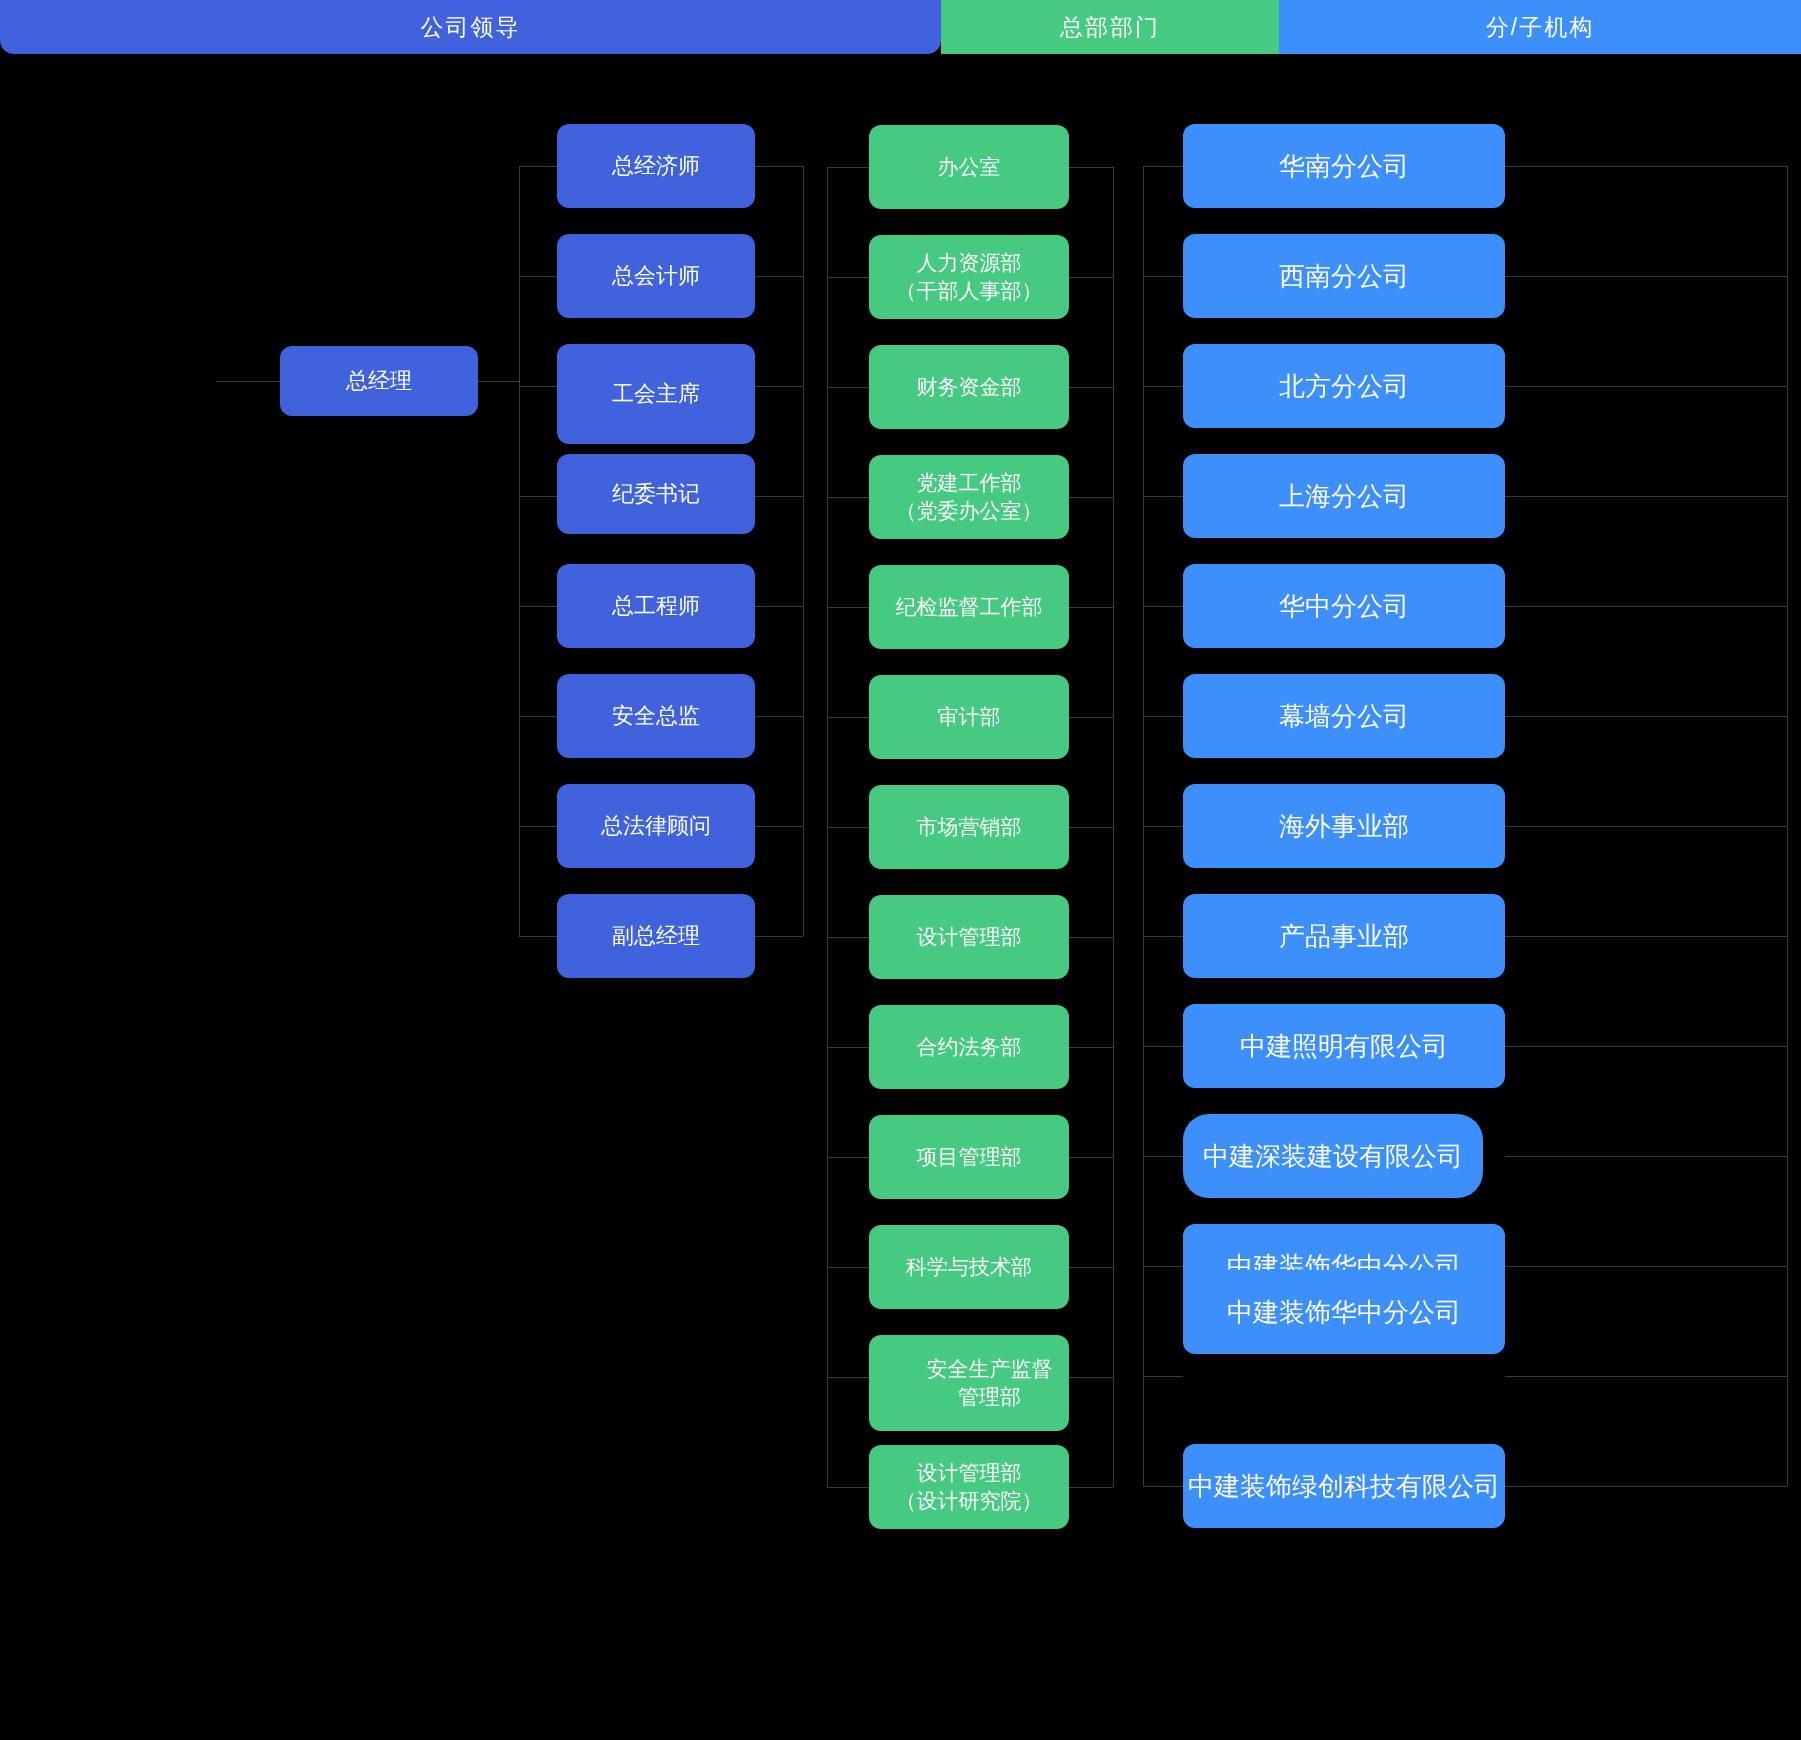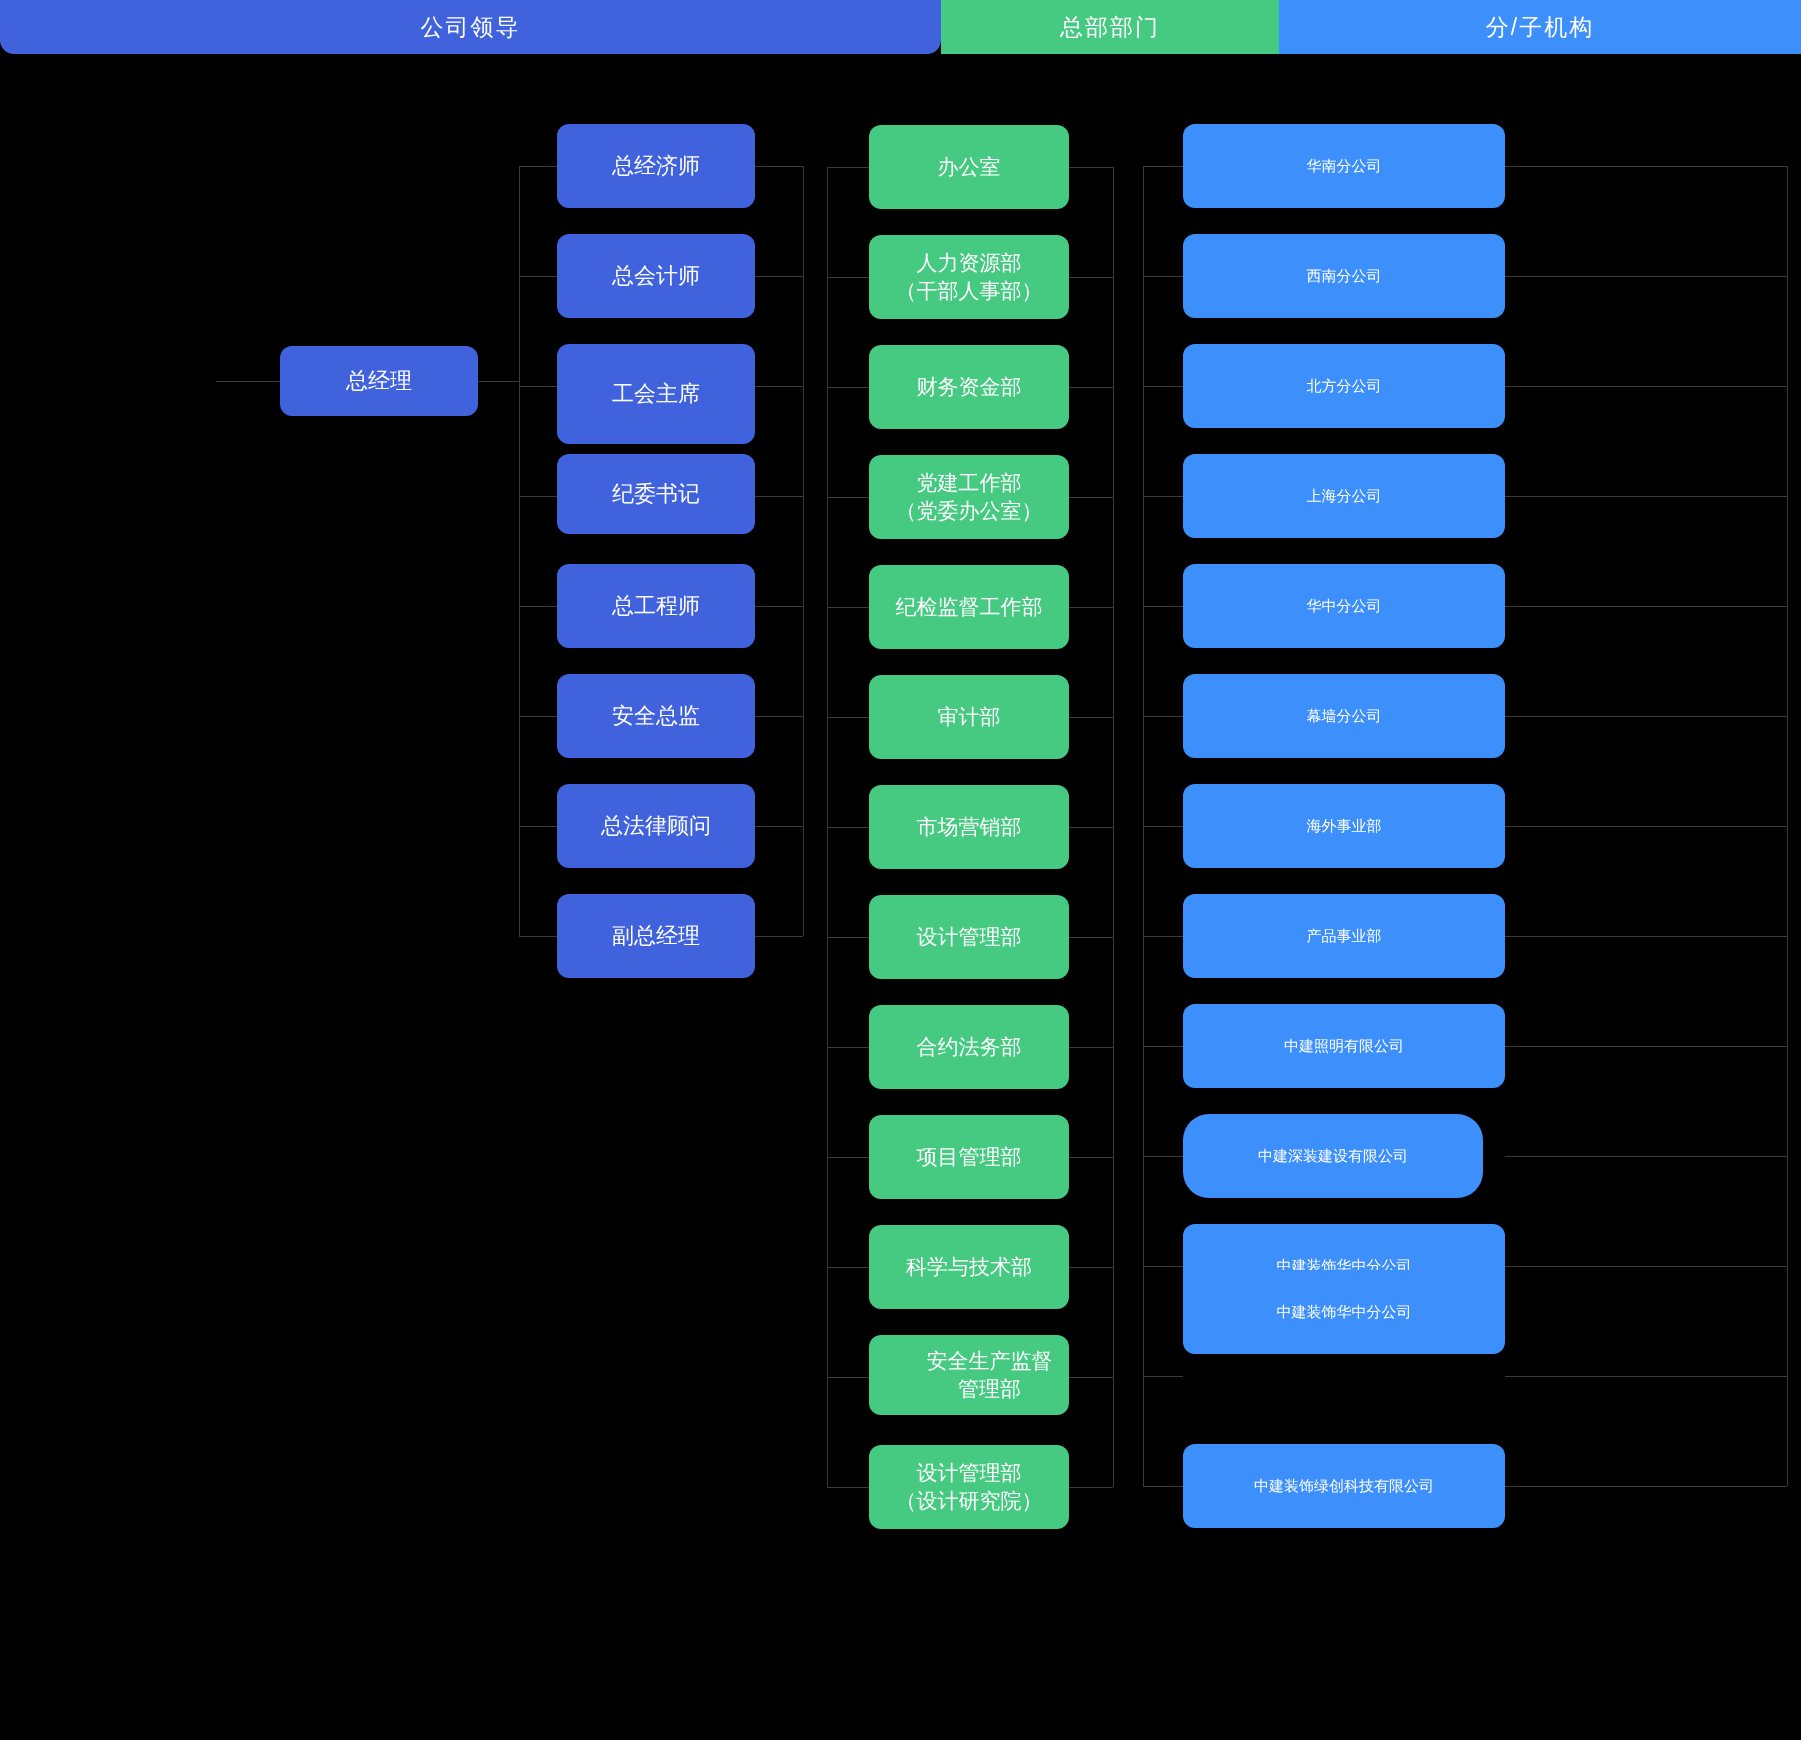--- a/index.html
+++ b/index.html
@@ -71,21 +71,21 @@
     z-index: 3;
   }
   .node.blue   { background: #4063dd; }
   .node.green  { background: #46c980; }
   .node.lblue  { background: #3d90fb; }
 
   .node.root   { font-size: 22px; }
   .node.l1     { font-size: 22px; }
   .node.l2     { font-size: 22px; }
   .node.dept   { font-size: 21px; }
-  .node.branch { font-size: 15px; }
+  .node.branch { font-size: 26px; }
 
   
   .line {
     position: absolute;
     background: #3a3a3a;
     z-index: 1;
   }
   .line.h { height: 1px; }
   .line.v { width: 1px; }
 </style>
@@ -199,21 +199,21 @@
       <div class="node green dept" style="left: 869px; top: 291px; width: 200px; height: 84px;">财务资金部</div>
       <div class="node green dept" style="left: 869px; top: 401px; width: 200px; height: 84px;">党建工作部
 （党委办公室）</div>
       <div class="node green dept" style="left: 869px; top: 511px; width: 200px; height: 84px; text-align: center;">纪检监督工作部</div>
       <div class="node green dept" style="left: 869px; top: 621px; width: 200px; height: 84px;">审计部</div>
       <div class="node green dept" style="left: 869px; top: 731px; width: 200px; height: 84px;">市场营销部</div>
       <div class="node green dept" style="left: 869px; top: 841px; width: 200px; height: 84px;">设计管理部</div>
       <div class="node green dept" style="left: 869px; top: 951px; width: 200px; height: 84px;">合约法务部</div>
       <div class="node green dept" style="left: 869px; top: 1061px; width: 200px; height: 84px;">项目管理部</div>
       <div class="node green dept" style="left: 869px; top: 1171px; width: 200px; height: 84px;">科学与技术部</div>
-      <div class="node green dept" style="left: 869px; top: 1281px; width: 200px; height: 80px; padding-left: 41px;">安全生产监督
+      <div class="node green dept" style="left: 869px; top: 1281px; width: 200px; height: 96px; padding-left: 41px;">安全生产监督
 管理部</div>
       <div class="node green dept" style="left: 869px; top: 1391px; width: 200px; height: 84px;">设计管理部
 （设计研究院）</div>
     </div>
   <div id="col-branches">
       <div class="node lblue branch" style="left: 1183px; top: 70px; width: 322px; height: 84px;">华南分公司</div>
       <div class="node lblue branch" style="left: 1183px; top: 180px; width: 322px; height: 84px;">西南分公司</div>
       <div class="node lblue branch" style="left: 1183px; top: 290px; width: 322px; height: 84px;">北方分公司</div>
       <div class="node lblue branch" style="left: 1183px; top: 400px; width: 322px; height: 84px;">上海分公司</div>
       <div class="node lblue branch" style="left: 1183px; top: 510px; width: 322px; height: 84px;">华中分公司</div>

